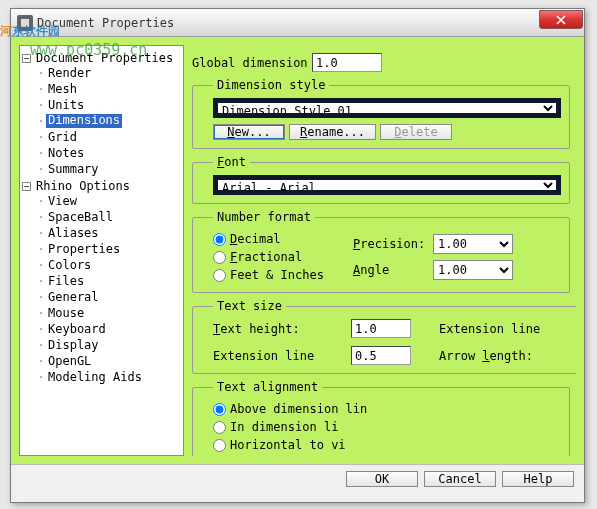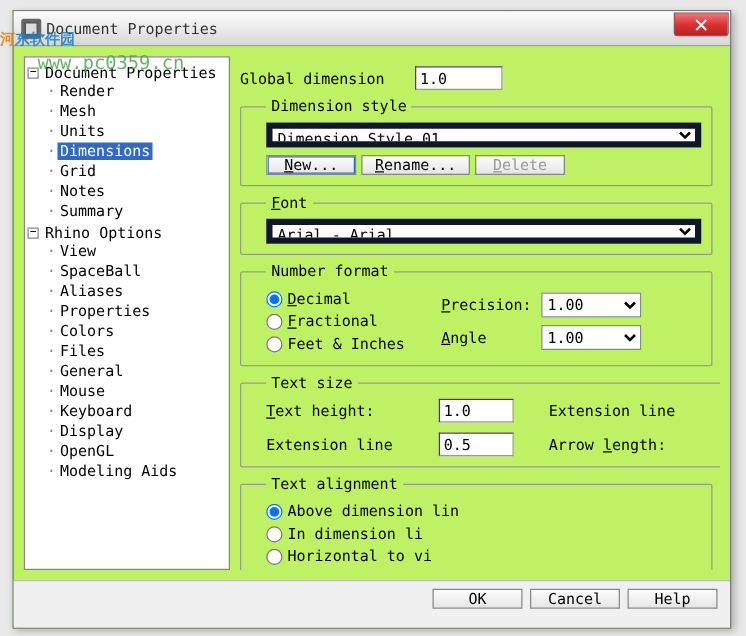--- a/index.html
+++ b/index.html
@@ -20,26 +20,26 @@
 
 .body { display: flex; padding: 8px; gap: 6px; height: calc(100% - 28px - 38px); }
 
 .tree { width: 165px; border: 1px solid #888; background: #fff; padding: 4px 2px; overflow: auto; }
 .tree ul { list-style: none; }
 .tree li { padding: 1px 0; white-space: nowrap; }
 .tree .node { display: flex; align-items: center; cursor: pointer; }
 .tree .tgl { width: 9px; height: 9px; border: 1px solid #888; display: inline-flex; align-items: center; justify-content: center; font-size: 9px; line-height: 1; margin-right: 3px; background: #fff; }
 .tree .leaf-dash { display: inline-block; width: 10px; text-align: center; color: #888; }
 .tree .label { padding: 0 2px; }
-.tree .selected .label { background: #316ac5; color: #fff; }
+.tree .selected .label { background: #316ac5; color: #fff; font-family: Liberation Mono, monospace; }
 .tree ul ul { padding-left: 14px; }
 
 .panel { flex: 1; position: relative; padding: 4px 6px 4px 2px; overflow: hidden; }
 
-.row { display: flex; align-items: center; margin: 4px 0; gap: 20px; }
+.row { display: flex; align-items: center; margin: 4px 0; }
 .lbl { min-width: 120px; }
 .inp { border: 1px inset #999; background: #fff; height: 19px; padding: 1px 3px; }
 
 fieldset { border: 1px solid #999; border-radius: 2px; margin: 6px 0 4px 0; padding: 6px 8px 8px 20px; }
 legend { padding: 0 4px; }
 
 select.combo { width: 100%; height: 20px; border: 5px solid #0f172a; background: #fff; }
 select.small-combo { width: 80px; height: 20px; border: 1px solid #888; background: #fff; }
 
 .btnrow { display: flex; gap: 4px; margin-top: 6px; }

